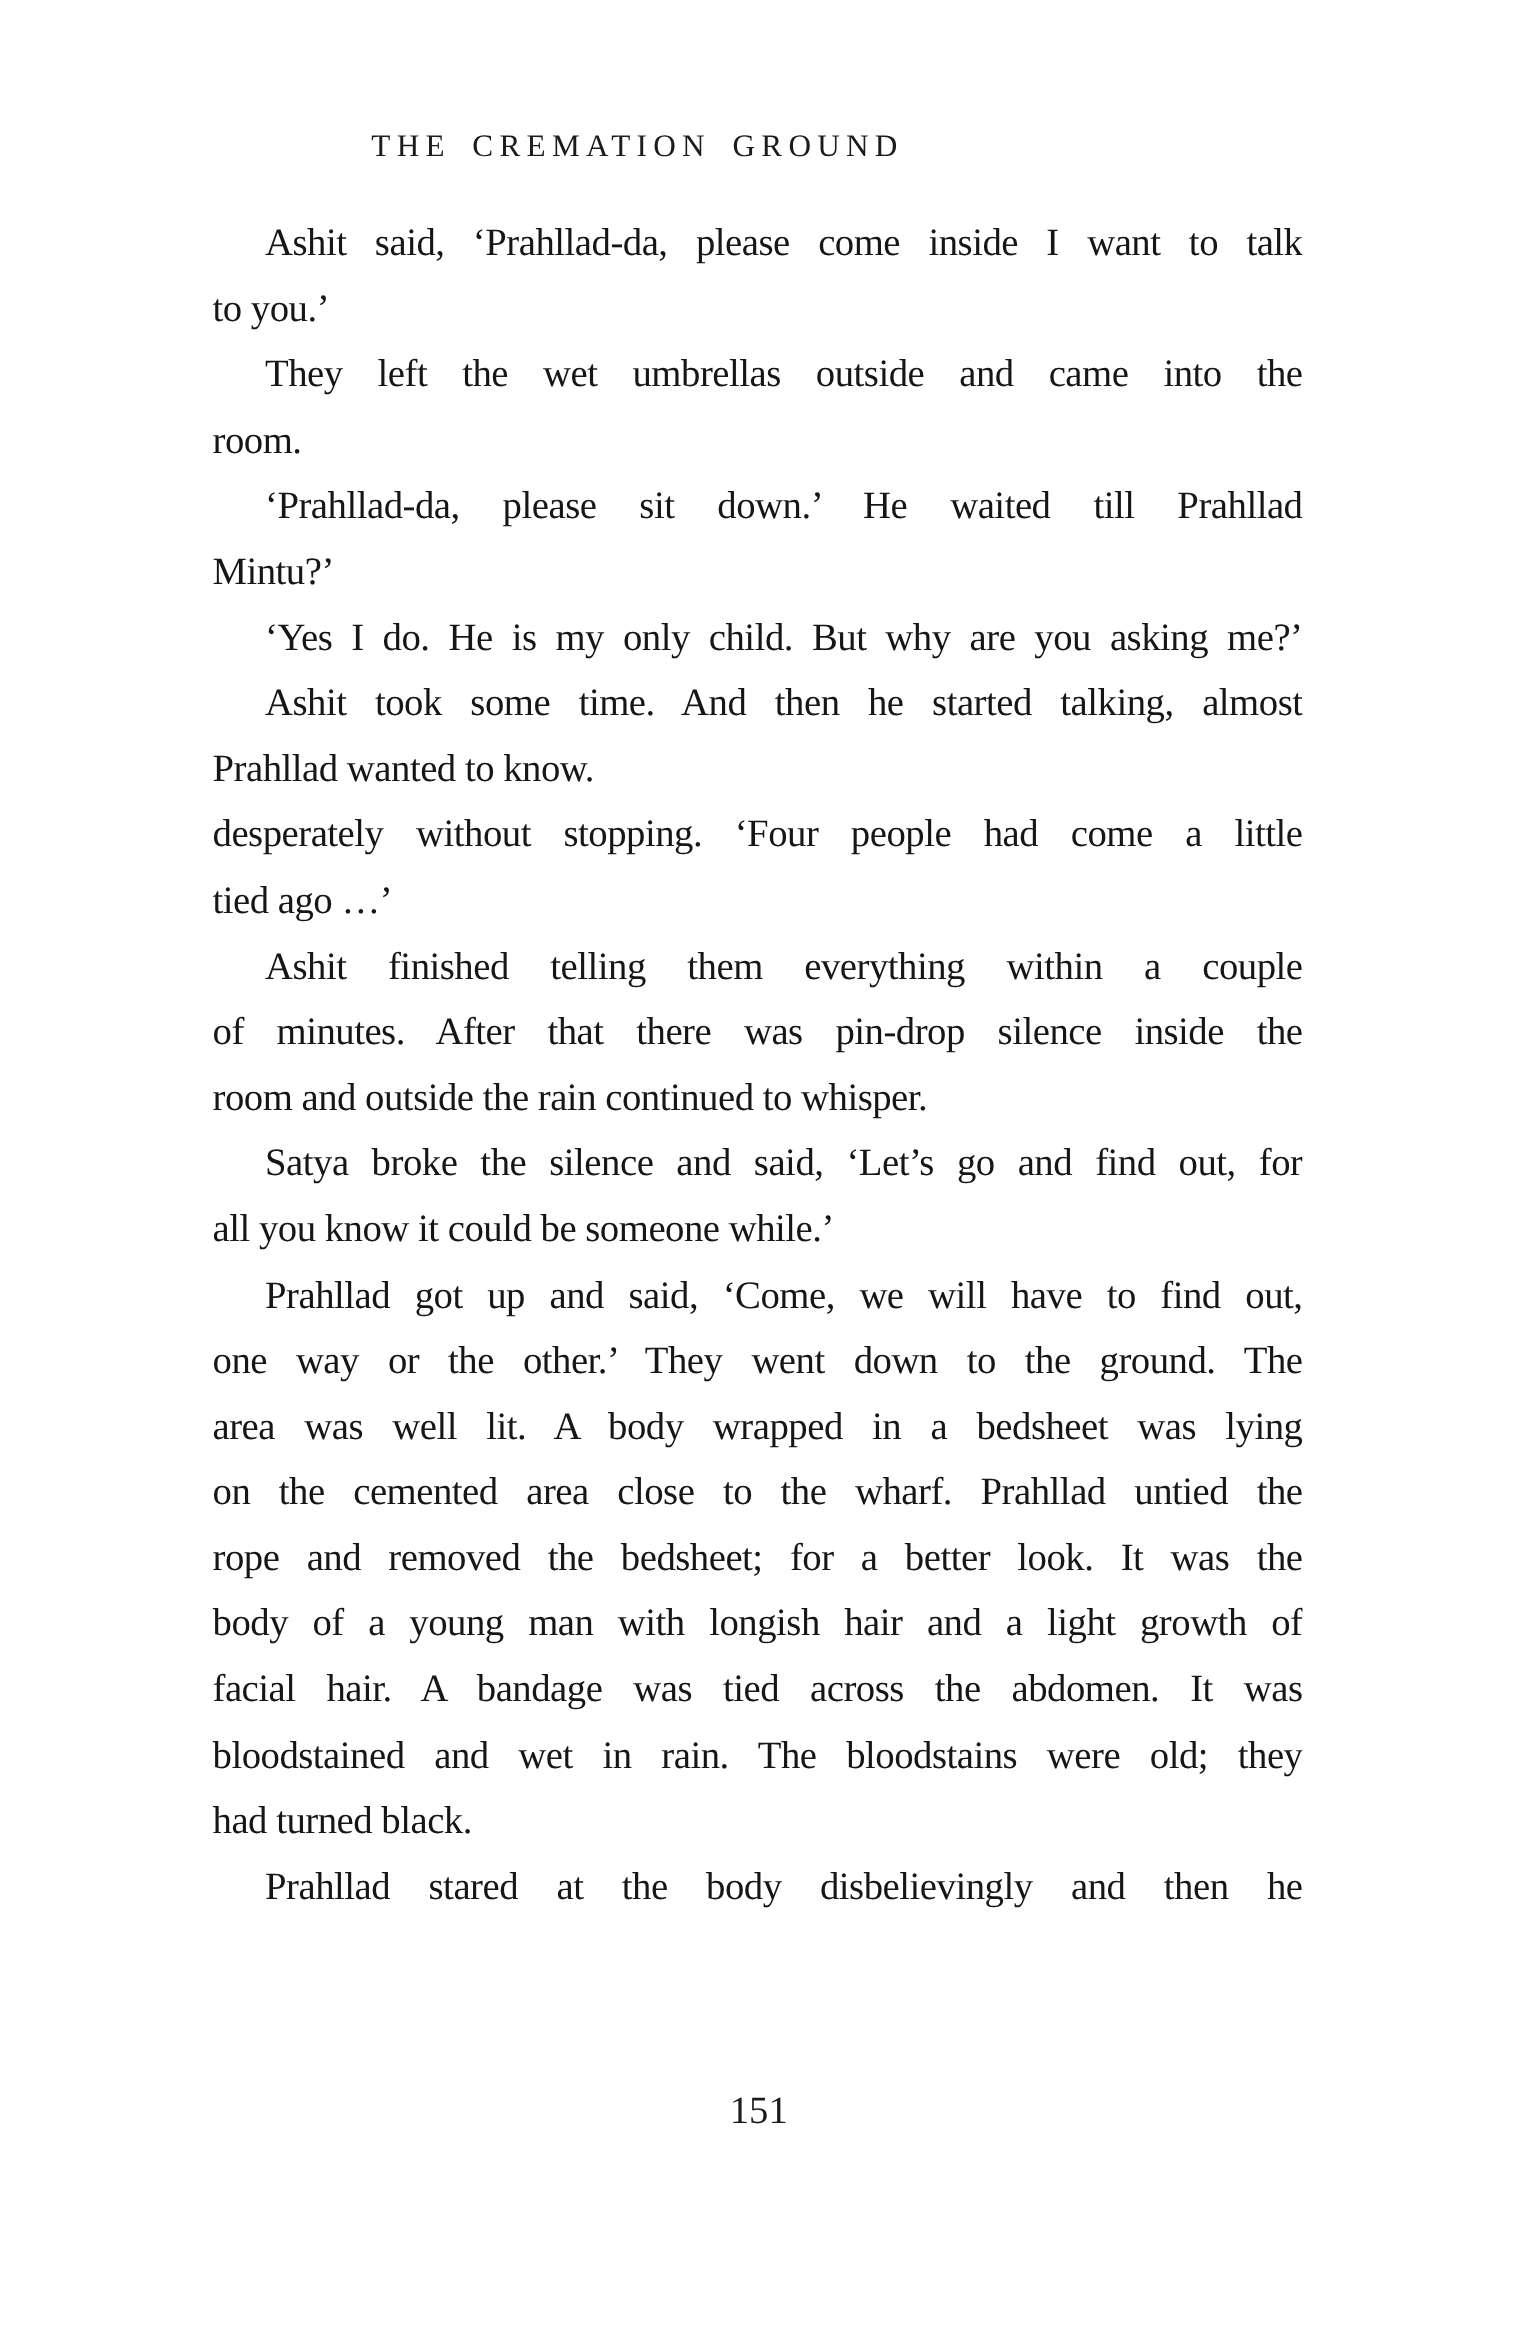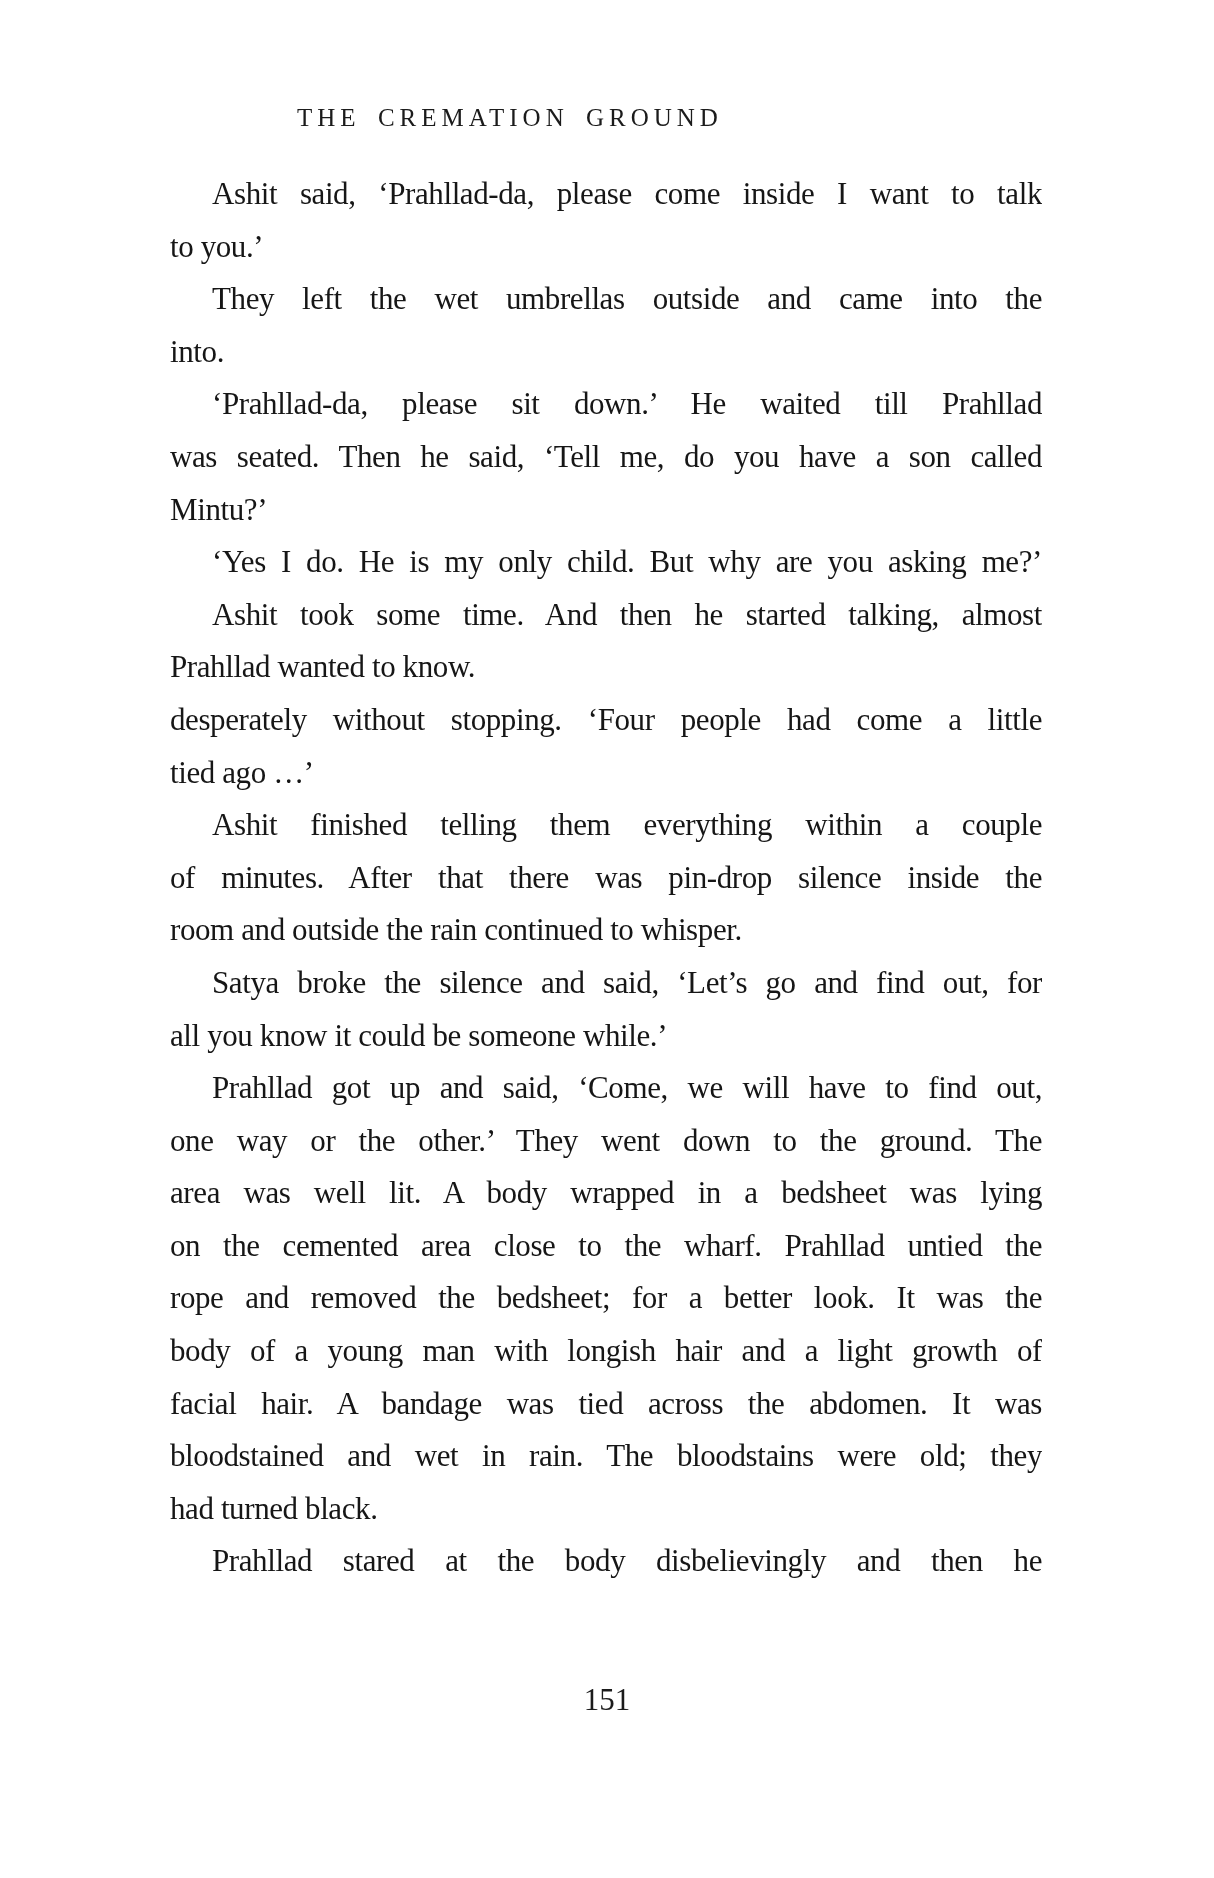--- a/index.html
+++ b/index.html
@@ -43,37 +43,35 @@
   .line.just { text-align-last: justify; }
   .line.last { text-align-last: left; }
   .line.indent { text-indent: 42px; }
   .page-number {
     position: absolute;
     top: 1668px; left: 0; width: 1214px;
     text-align: center;
     font-size: 31px;
     line-height: 40px;
     color: #1b1b1b;
-    margin-top: 12px;
   }
 </style>
 </head>
 <body style="color: rgb(22, 22, 22); background: rgb(255, 255, 255);">
 
 <div class="page">
 
   <div class="running-header">THE CREMATION GROUND</div>
 
   <div class="text-block">
       <div class="line just indent">Ashit said, ‘Prahllad-da, please come inside I want to talk</div>
       <div class="line last">to you.’</div>
       <div class="line just indent">They left the wet umbrellas outside and came into the</div>
-      <div class="line last">into.</div>
+      <div class="line last">room.</div>
       <div class="line just indent">‘Prahllad-da, please sit down.’ He waited till Prahllad</div>
-      <div class="line just">was seated. Then he said, ‘Tell me, do you have a son called</div>
       <div class="line last">Mintu?’</div>
       <div class="line just indent">‘Yes I do. He is my only child. But why are you asking me?’</div>
       <div class="line just indent">Ashit took some time. And then he started talking, almost</div>
       <div class="line last">Prahllad wanted to know.</div>
       <div class="line just">desperately without stopping. ‘Four people had come a little</div>
       <div class="line last">tied ago …’</div>
       <div class="line just indent">Ashit finished telling them everything within a couple</div>
       <div class="line just">of minutes. After that there was pin-drop silence inside the</div>
       <div class="line last">room and outside the rain continued to whisper.</div>
       <div class="line just indent">Satya broke the silence and said, ‘Let’s go and find out, for</div>

